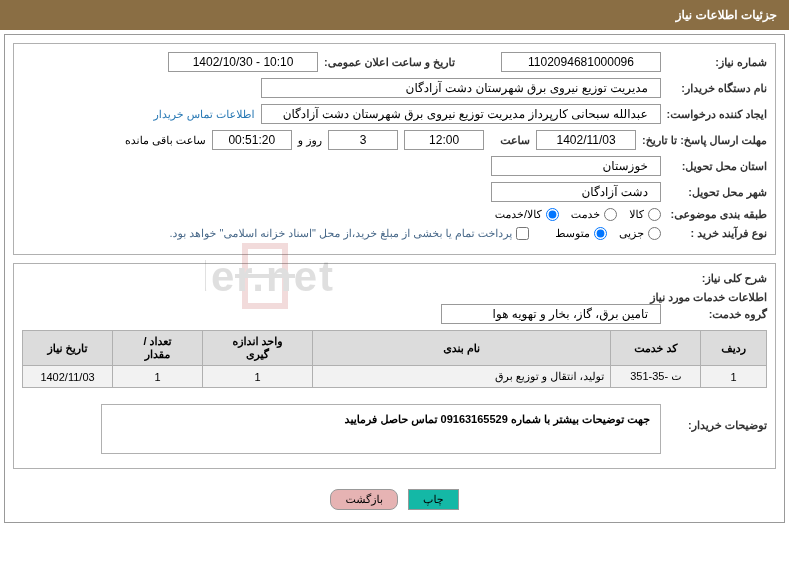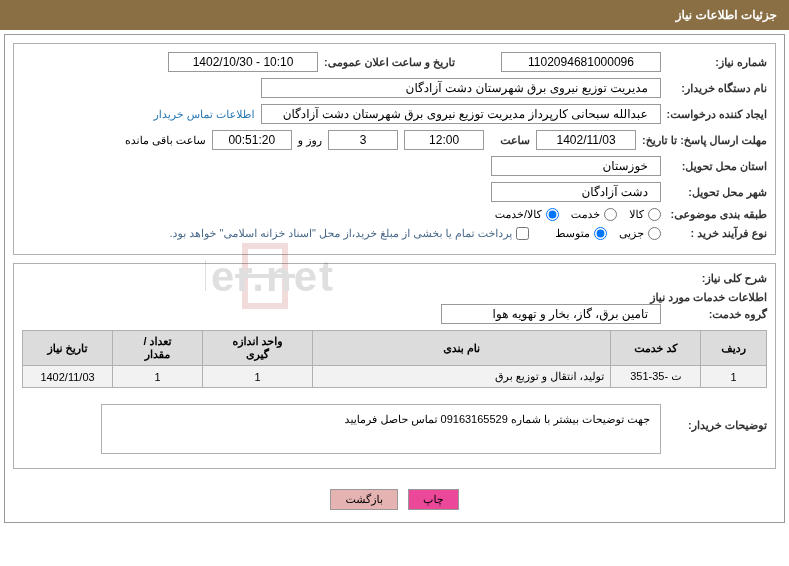--- a/index.html
+++ b/index.html
@@ -115,39 +115,41 @@
   padding: 4px 6px;
   text-align: center;
   font-size: 11px;
 }
 .desc-box {
   border: 1px solid #b0b0b0;
   padding: 8px 10px;
   margin-top: 8px;
   text-align: right;
   min-height: 50px;
+  font-weight: bold;
 }
 .buttons-area {
   display: flex;
   justify-content: center;
   gap: 10px;
   padding: 12px 0;
 }
 .btn {
   border: 1px solid #999;
   padding: 3px 14px;
   font-size: 11px;
   font-family: Tahoma;
   cursor: pointer;
 }
 .btn-print {
-  background: #ec4899;
+  background: #14b8a6;
 }
 .btn-back {
   background: #e6b3b3;
+  border-radius: 8px;
 }
 .watermark {
   position: absolute;
   left: 50%;
   top: 53%;
   transform: translate(-50%, -50%);
   pointer-events: none;
   z-index: 1;
   opacity: 0.15;
 }

